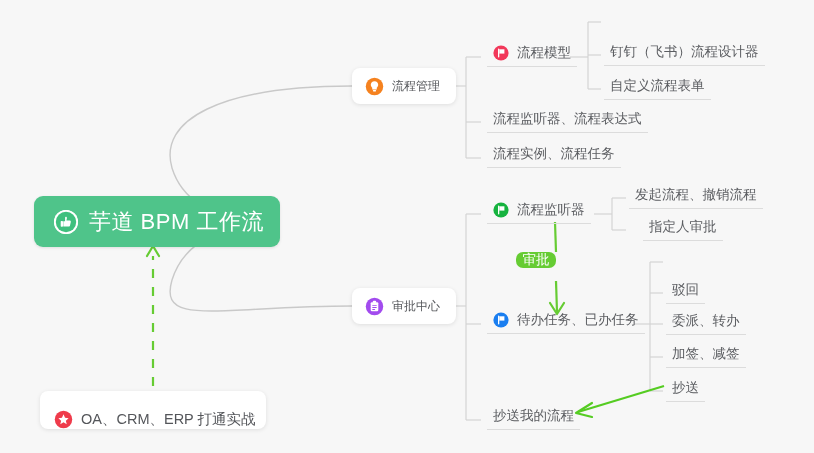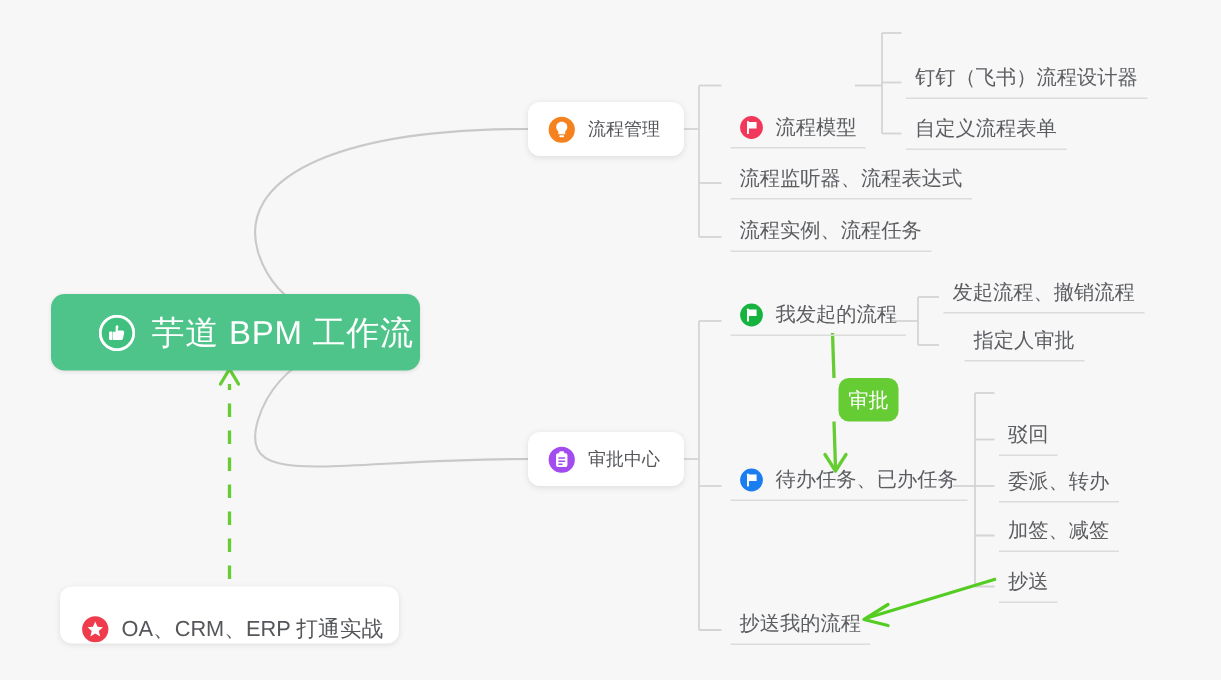--- a/index.html
+++ b/index.html
@@ -34,21 +34,21 @@
     position: absolute;
     left: 34px;
     top: 196px;
     width: 246px;
     height: 51px;
     background: #4fc48a;
     border-radius: 9px;
     box-shadow: 0 1px 3px rgba(0,0,0,0.10);
     display: flex;
     align-items: center;
-    padding-left: 32px;
+    padding-left: 20px;
     box-sizing: border-box;
   }
   .root-label {
     color: #ffffff;
     font-size: 22px;
     letter-spacing: 0.5px;
     margin-left: 11px;
     white-space: nowrap;
   }
 
@@ -110,22 +110,22 @@
     background: #66cc33;
     border-radius: 7px;
     color: #ffffff;
     font-size: 13.5px;
     display: flex;
     align-items: center;
     justify-content: center;
     box-sizing: border-box;
   }
   #badge-approve {
-    left: 559px; top: 252px;
-    width: 40px; height: 29px;
+    left: 516px; top: 252px;
+    width: 40px; height: 16px;
   }
 
   
   #node-integration {
     position: absolute;
     left: 40px; top: 391px;
     width: 226px; height: 38px;
     background: #ffffff;
     border-radius: 8px;
     box-shadow: 0 1px 4px rgba(0,0,0,0.10);
@@ -231,21 +231,21 @@
         <rect x="6.0" y="5.4" width="8.0" height="9.6" rx="1.3" fill="#ffffff"></rect>
         <rect x="8.2" y="4.0" width="3.6" height="2.2" rx="1.0" fill="#ffffff"></rect>
         <rect x="7.5" y="8.3" width="5.0" height="1.0" rx="0.5" fill="#a24bee"></rect>
         <rect x="7.5" y="10.5" width="5.0" height="1.0" rx="0.5" fill="#a24bee"></rect>
         <rect x="7.5" y="12.6" width="3.2" height="1.0" rx="0.5" fill="#a24bee"></rect>
       </svg>
     </span>
     <span class="branch-label">审批中心</span>
   </div>
 
-  <div class="leaf has-icon" style="left:487px; top:43px;margin-top:32px;">
+  <div class="leaf has-icon" style="left:487px; top:43px;">
     <span class="ico ico-sm">
       <svg viewBox="0 0 16 16">
         <circle cx="8" cy="8" r="7.6" fill="#f2385a"></circle>
         <rect x="5.0" y="3.6" width="1.3" height="8.8" rx="0.6" fill="#ffffff"></rect>
         <path d="M6.3 4.3 L11.4 4.3 L11.4 8.6 L6.3 8.6 Z" fill="#ffffff"></path>
       </svg>
     </span>
     <span class="leaf-text">流程模型</span>
   </div>
 
@@ -267,21 +267,21 @@
   </div>
 
   <div class="leaf has-icon" style="left:487px; top:200px;">
     <span class="ico ico-sm">
       <svg viewBox="0 0 16 16">
         <circle cx="8" cy="8" r="7.6" fill="#16b33f"></circle>
         <rect x="5.0" y="3.6" width="1.3" height="8.8" rx="0.6" fill="#ffffff"></rect>
         <path d="M6.3 4.3 L11.4 4.3 L11.4 8.6 L6.3 8.6 Z" fill="#ffffff"></path>
       </svg>
     </span>
-    <span class="leaf-text">我发起的流程</span>
+    <span class="leaf-text">流程监听器</span>
   </div>
 
   <div class="leaf has-icon" style="left:487px; top:310px;">
     <span class="ico ico-sm">
       <svg viewBox="0 0 16 16">
         <circle cx="8" cy="8" r="7.6" fill="#1a7ef0"></circle>
         <rect x="5.0" y="3.6" width="1.3" height="8.8" rx="0.6" fill="#ffffff"></rect>
         <path d="M6.3 4.3 L11.4 4.3 L11.4 8.6 L6.3 8.6 Z" fill="#ffffff"></path>
       </svg>
     </span>

